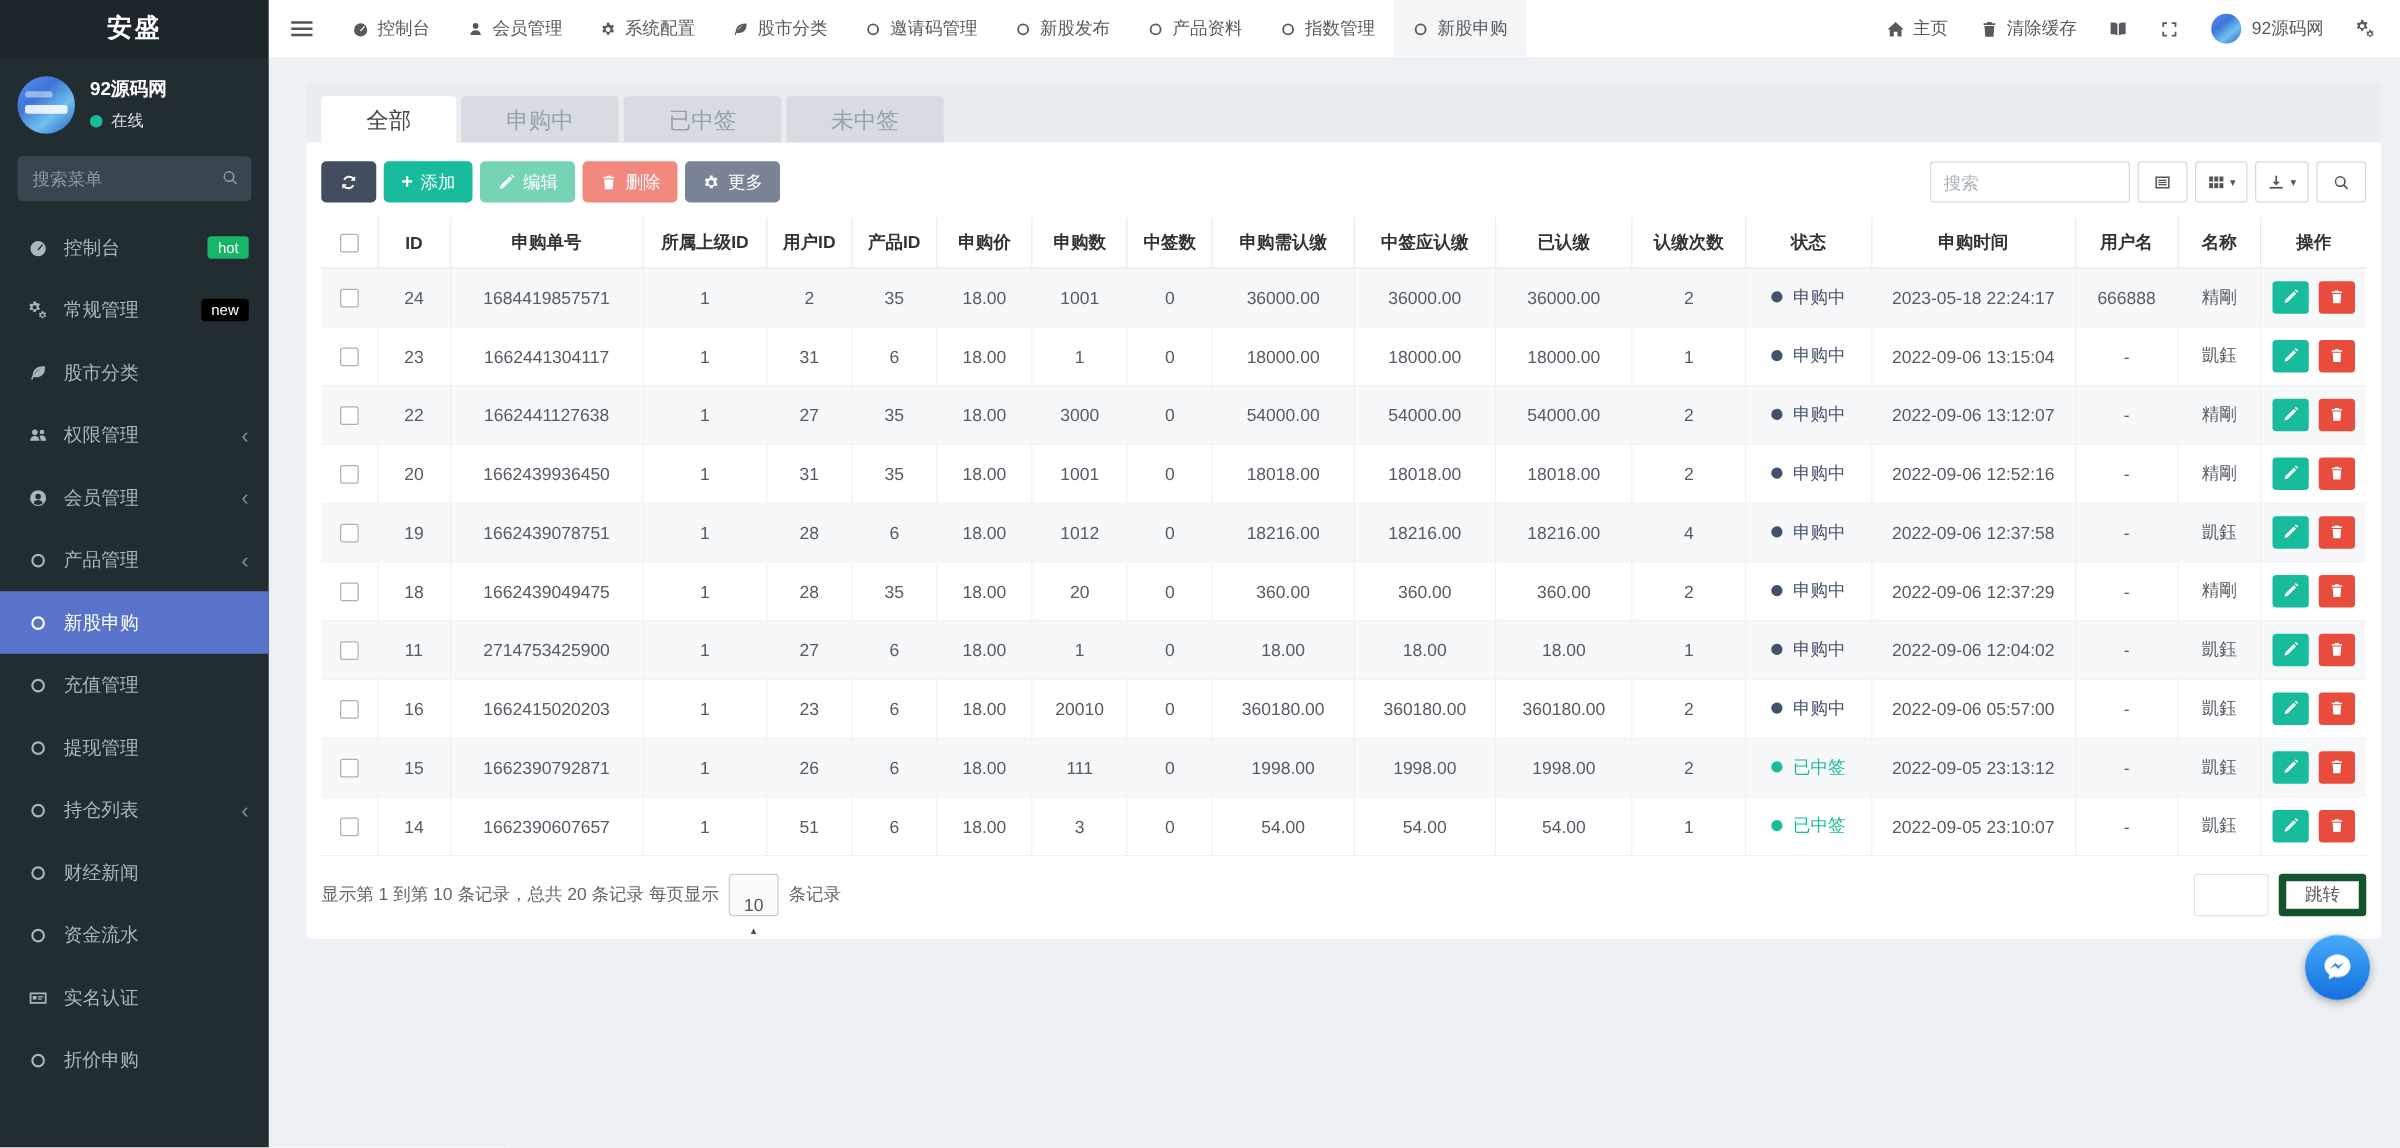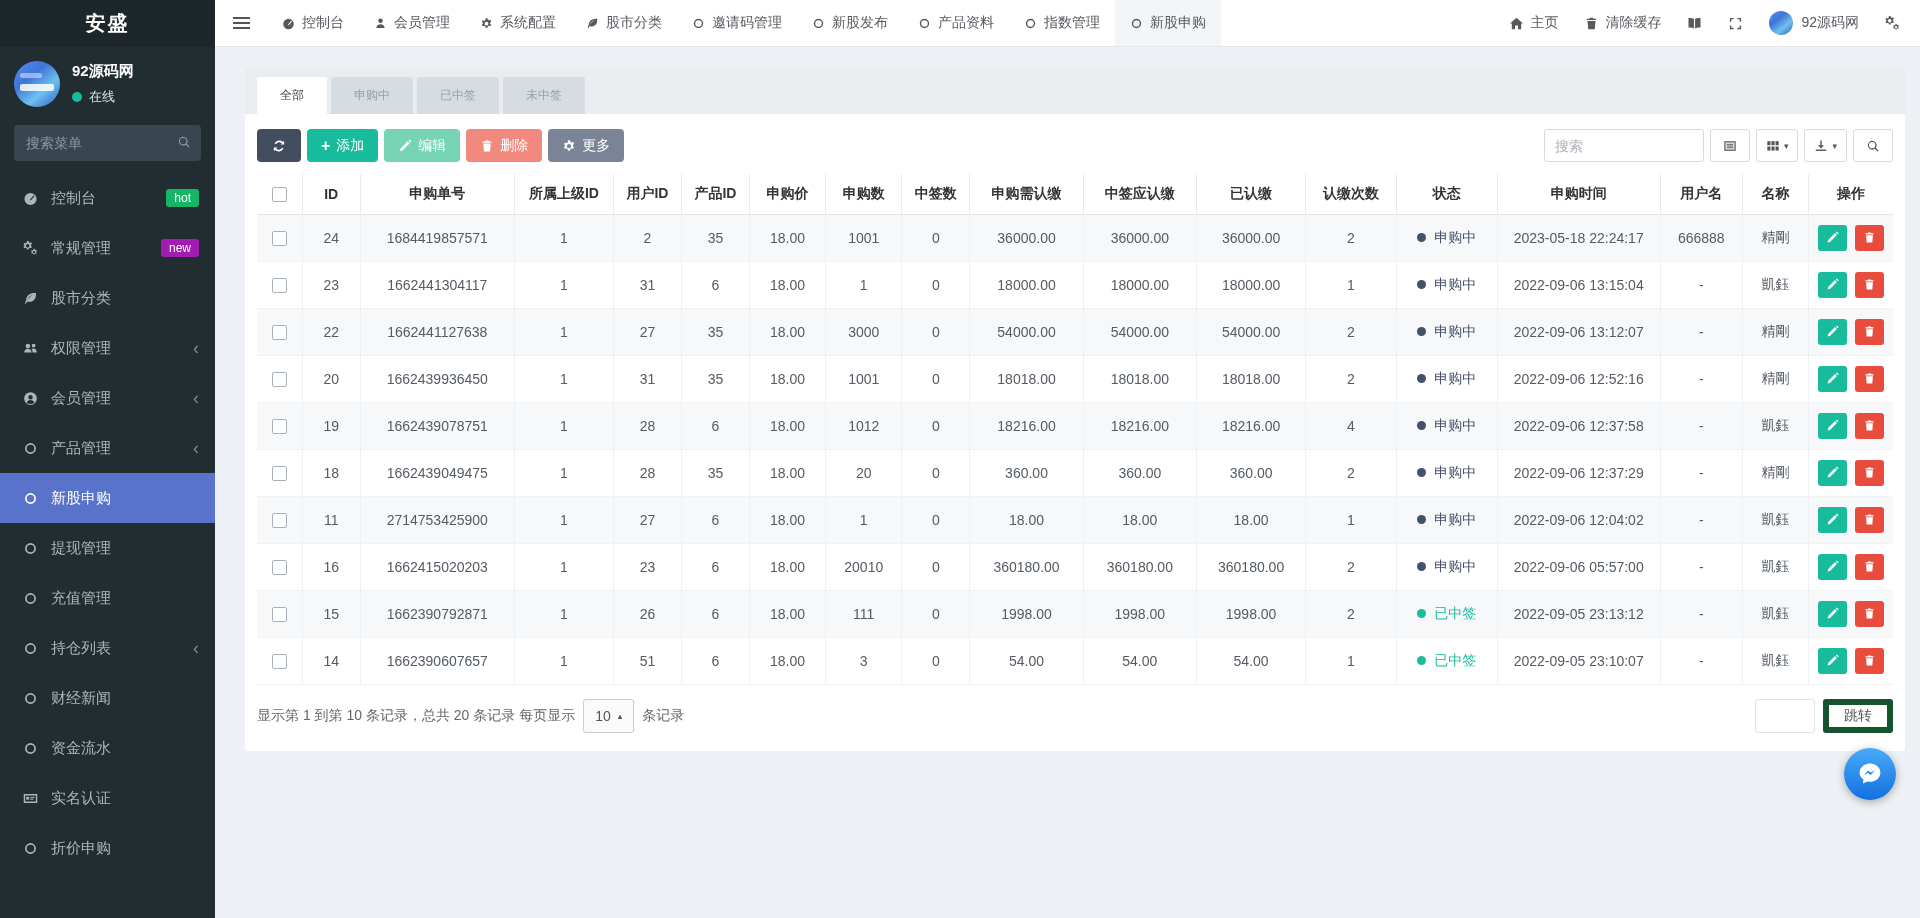--- a/index.html
+++ b/index.html
@@ -46,21 +46,21 @@
   .nav-link { display:flex; align-items:center; gap:6px; cursor:pointer; }
   .nv-ic { display:flex; cursor:pointer; }
   .nv-ic svg { width:15px; height:15px; fill:currentColor; }
   .nav-user { display:flex; align-items:center; gap:8px; cursor:pointer; }
   .mini-avatar { width:24px; height:24px; border-radius:50%; background:linear-gradient(140deg,#5b8def 0%,#3f74d8 35%,#6fc0ee 65%,#2a5fc4 100%); }
 
   
   .content { flex:1; padding:20px 15px 0 30px; }
   .card { background:#fff; border-radius:3px; }
   .card-tabs { background:#e9edf0; padding:10px 12px 0; display:flex; gap:4px; border-radius:3px 3px 0 0; }
-  .ptab { height:37px; padding:0 23px; display:flex; align-items:center; font-size:12px; color:#97a1ab; background:#d7dce2; border-radius:3px 3px 0 0; cursor:pointer; }
+  .ptab { height:37px; padding:0 36px; display:flex; align-items:center; font-size:18px; color:#97a1ab; background:#d7dce2; border-radius:3px 3px 0 0; cursor:pointer; }
   .ptab.active { background:#fff; color:#444; }
   .card-body { padding:0 12px; }
 
   .toolbar { display:flex; align-items:center; margin:15px 0 12px; }
   .btn { height:33px; border:none; border-radius:4px; color:#fff; font-size:14px; font-family:inherit; display:inline-flex; align-items:center; gap:6px; padding:0 14px; margin-right:6px; cursor:pointer; }
   .btn svg { width:14px; height:14px; fill:#fff; }
   .btn-refresh { background:#424e60; width:44px; justify-content:center; padding:0; }
   .btn-add { background:#18bc9c; }
   .btn-edit { background:#76d4b4; }
   .btn-del  { background:#f2897e; }
@@ -86,21 +86,21 @@
   .status-badge.pending { color:#44516b; } .status-badge.pending .dot { background:#44516b; }
   .status-badge.won { color:#18bc9c; } .status-badge.won .dot { background:#18bc9c; }
   .act { width:29px; height:26px; border:none; border-radius:3px; display:inline-flex; align-items:center; justify-content:center; cursor:pointer; }
   .act svg { width:13px; height:13px; fill:#fff; }
   .act.edit { background:#18bc9c; margin-right:5px; }
   .act.del { background:#e74c3c; }
 
   
   .table-footer { display:flex; align-items:center; margin-top:14px; padding-bottom:18px; font-size:14px; color:#666; }
   .tf-left { display:flex; align-items:center; gap:8px; }
-  .pagesize { border:1px solid #ccc; background:#fafafa; border-radius:3px; height:31px; padding:16px 11px; display:flex; align-items:center; gap:7px; cursor:pointer; color:#555; }
+  .pagesize { border:1px solid #ccc; background:#fafafa; border-radius:3px; height:31px; padding:16px 11px; display:flex; align-items:center; gap:7px; cursor:pointer; color:#555;flex-direction:column; }
   .tf-right { margin-left:auto; display:flex; align-items:center; gap:8px; }
   .pagination { display:flex; border:1px solid #dfe3e7; border-radius:3px; overflow:hidden; }
   .pg { height:34px; min-width:38px; padding:0 14px; display:flex; align-items:center; justify-content:center; font-size:14px; font-family:inherit; color:#555; background:#fff; border:none; border-left:1px solid #dfe3e7; cursor:pointer; }
   .pagination .pg:first-child { border-left:none; }
   .pg.active { background:#3c4760; color:#fff; }
   .jump-input { width:60px; height:34px; border:1px solid #dfe3e7; border-radius:3px; outline:none; padding:0 8px; font-family:inherit; }
   .jump-btn { height:34px; padding:0 15px; border:6px solid #14532d; border-radius:3px; background:#fff; color:#555; font-size:14px; font-family:inherit; cursor:pointer; }
 
   .chat-fab { position:fixed; right:24px; bottom:118px; width:52px; height:52px; border-radius:50%;
               background:linear-gradient(180deg,#47abf8,#1470e0); display:flex; align-items:center; justify-content:center;
@@ -149,21 +149,21 @@
             <svg viewBox="0 0 16 16" fill="currentColor">
               <g transform="translate(-1.2,-1.2) scale(0.78)">
                 <path fill-rule="evenodd" d="M6.8 1.5h2.4l.3 1.7 1.5.9 1.6-.7 1.2 2-1.3 1.1v1.8l1.3 1.1-1.2 2-1.6-.7-1.5.9-.3 1.7H6.8l-.3-1.7-1.5-.9-1.6.7-1.2-2 1.3-1.1V7.2L2.2 6.1l1.2-2 1.6.7 1.5-.9zM8 5.8a2.4 2.4 0 1 0 0 4.8 2.4 2.4 0 0 0 0-4.8Z"></path>
               </g>
               <g transform="translate(7.6,7.6) scale(0.52)">
                 <path fill-rule="evenodd" d="M6.8 1.5h2.4l.3 1.7 1.5.9 1.6-.7 1.2 2-1.3 1.1v1.8l1.3 1.1-1.2 2-1.6-.7-1.5.9-.3 1.7H6.8l-.3-1.7-1.5-.9-1.6.7-1.2-2 1.3-1.1V7.2L2.2 6.1l1.2-2 1.6.7 1.5-.9zM8 5.8a2.4 2.4 0 1 0 0 4.8 2.4 2.4 0 0 0 0-4.8Z"></path>
               </g>
             </svg>
           </span>
     <span class="mi-label">常规管理</span>
-    <span class="mi-badge" style="background: #a21caf; text-align: right;">new</span>
+    <span class="mi-badge" style="background: #000000; text-align: right;">new</span>
 
   </div>
         <div class="menu-item">
     <span class="mi-icon">
             <svg viewBox="0 0 16 16" fill="currentColor">
               <path fill-rule="evenodd" d="M13.8 2.2c-6.5-.3-10 2.6-10.4 7.1-.3.9-.9 2.5-1.4 3.9l1.3.4c.2-.7.5-1.5.8-2.2 5.2.9 8.6-1.3 9.5-5.4.2-1.2.3-2.5.2-3.8ZM4.6 10c.8-3 3-5.3 6.6-6.4C8 5.3 5.9 7.4 4.6 10Z"></path>
             </svg>
           </span>
     <span class="mi-label">股市分类</span>
 
@@ -209,30 +209,30 @@
           </span>
     <span class="mi-label">新股申购</span>
 
   </div>
         <div class="menu-item">
     <span class="mi-icon">
             <svg viewBox="0 0 16 16" fill="currentColor">
               <path fill-rule="evenodd" d="M8 2.2a5.8 5.8 0 1 0 0 11.6A5.8 5.8 0 0 0 8 2.2Zm0 1.8a4 4 0 1 1 0 8 4 4 0 0 1 0-8Z"></path>
             </svg>
           </span>
+    <span class="mi-label">充值管理</span>
+
+  </div>
+        <div class="menu-item">
+    <span class="mi-icon">
+            <svg viewBox="0 0 16 16" fill="currentColor">
+              <path fill-rule="evenodd" d="M8 2.2a5.8 5.8 0 1 0 0 11.6A5.8 5.8 0 0 0 8 2.2Zm0 1.8a4 4 0 1 1 0 8 4 4 0 0 1 0-8Z"></path>
+            </svg>
+          </span>
     <span class="mi-label">提现管理</span>
-
-  </div>
-        <div class="menu-item">
-    <span class="mi-icon">
-            <svg viewBox="0 0 16 16" fill="currentColor">
-              <path fill-rule="evenodd" d="M8 2.2a5.8 5.8 0 1 0 0 11.6A5.8 5.8 0 0 0 8 2.2Zm0 1.8a4 4 0 1 1 0 8 4 4 0 0 1 0-8Z"></path>
-            </svg>
-          </span>
-    <span class="mi-label">充值管理</span>
 
   </div>
         <div class="menu-item">
     <span class="mi-icon">
             <svg viewBox="0 0 16 16" fill="currentColor">
               <path fill-rule="evenodd" d="M8 2.2a5.8 5.8 0 1 0 0 11.6A5.8 5.8 0 0 0 8 2.2Zm0 1.8a4 4 0 1 1 0 8 4 4 0 0 1 0-8Z"></path>
             </svg>
           </span>
     <span class="mi-label">持仓列表</span>
 

